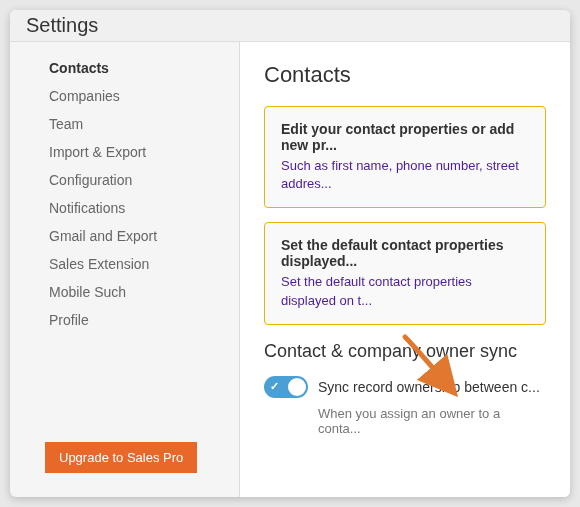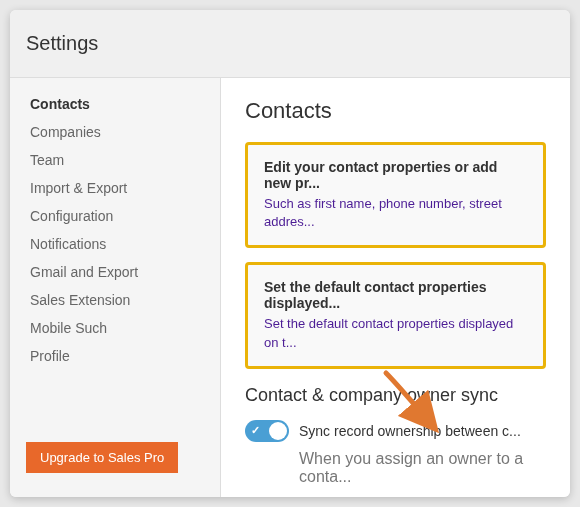--- a/index.html
+++ b/index.html
@@ -17,32 +17,33 @@
       margin: 10px auto;
       background: #f5f5f5;
       border-radius: 6px;
       box-shadow: 0 2px 8px rgba(0,0,0,0.2);
       display: flex;
       flex-direction: column;
       overflow: hidden;
     }
     .window-header {
       background: #f0f0f0;
-      padding: 22px 16px;
+      padding: 4px 16px;
       border-bottom: 1px solid #ddd;
     }
     .window-title {
       font-size: 20px;
       font-weight: 500;
       color: #333;
     }
     .window-body {
       display: flex;
       flex: 1;
       overflow: hidden;
+      margin-left: 19px;
     }
     .sidebar {
       width: 210px;
       background: #f5f5f5;
       padding: 12px 0;
       flex-shrink: 0;
       overflow-y: auto;
     }
     .sidebar-item {
       padding: 6px 20px;
@@ -78,21 +79,21 @@
       position: relative;
     }
     .main-title {
       font-size: 22px;
       font-weight: 500;
       color: #333;
       margin-bottom: 18px;
     }
     .content-section {
       background: #f9f9f9;
-      border: 3px solid #eab308;
+      border: 1px solid #eab308;
       border-radius: 4px;
       padding: 14px 16px;
       margin-bottom: 14px;
     }
     .content-section-title {
       font-size: 14px;
       font-weight: 600;
       color: #333;
       margin-bottom: 4px;
     }
@@ -140,21 +141,21 @@
       color: white;
       font-size: 11px;
       font-weight: bold;
     }
     .toggle-label {
       font-size: 14px;
       color: #333;
       font-weight: 500;
     }
     .toggle-desc {
-      font-size: 16px;
+      font-size: 13px;
       color: #777;
       margin-left: 54px;
     }
     .arrow-indicator {
       position: absolute;
       left: 155px;
       top: 285px;
       width: 60px;
       height: 60px;
     }

